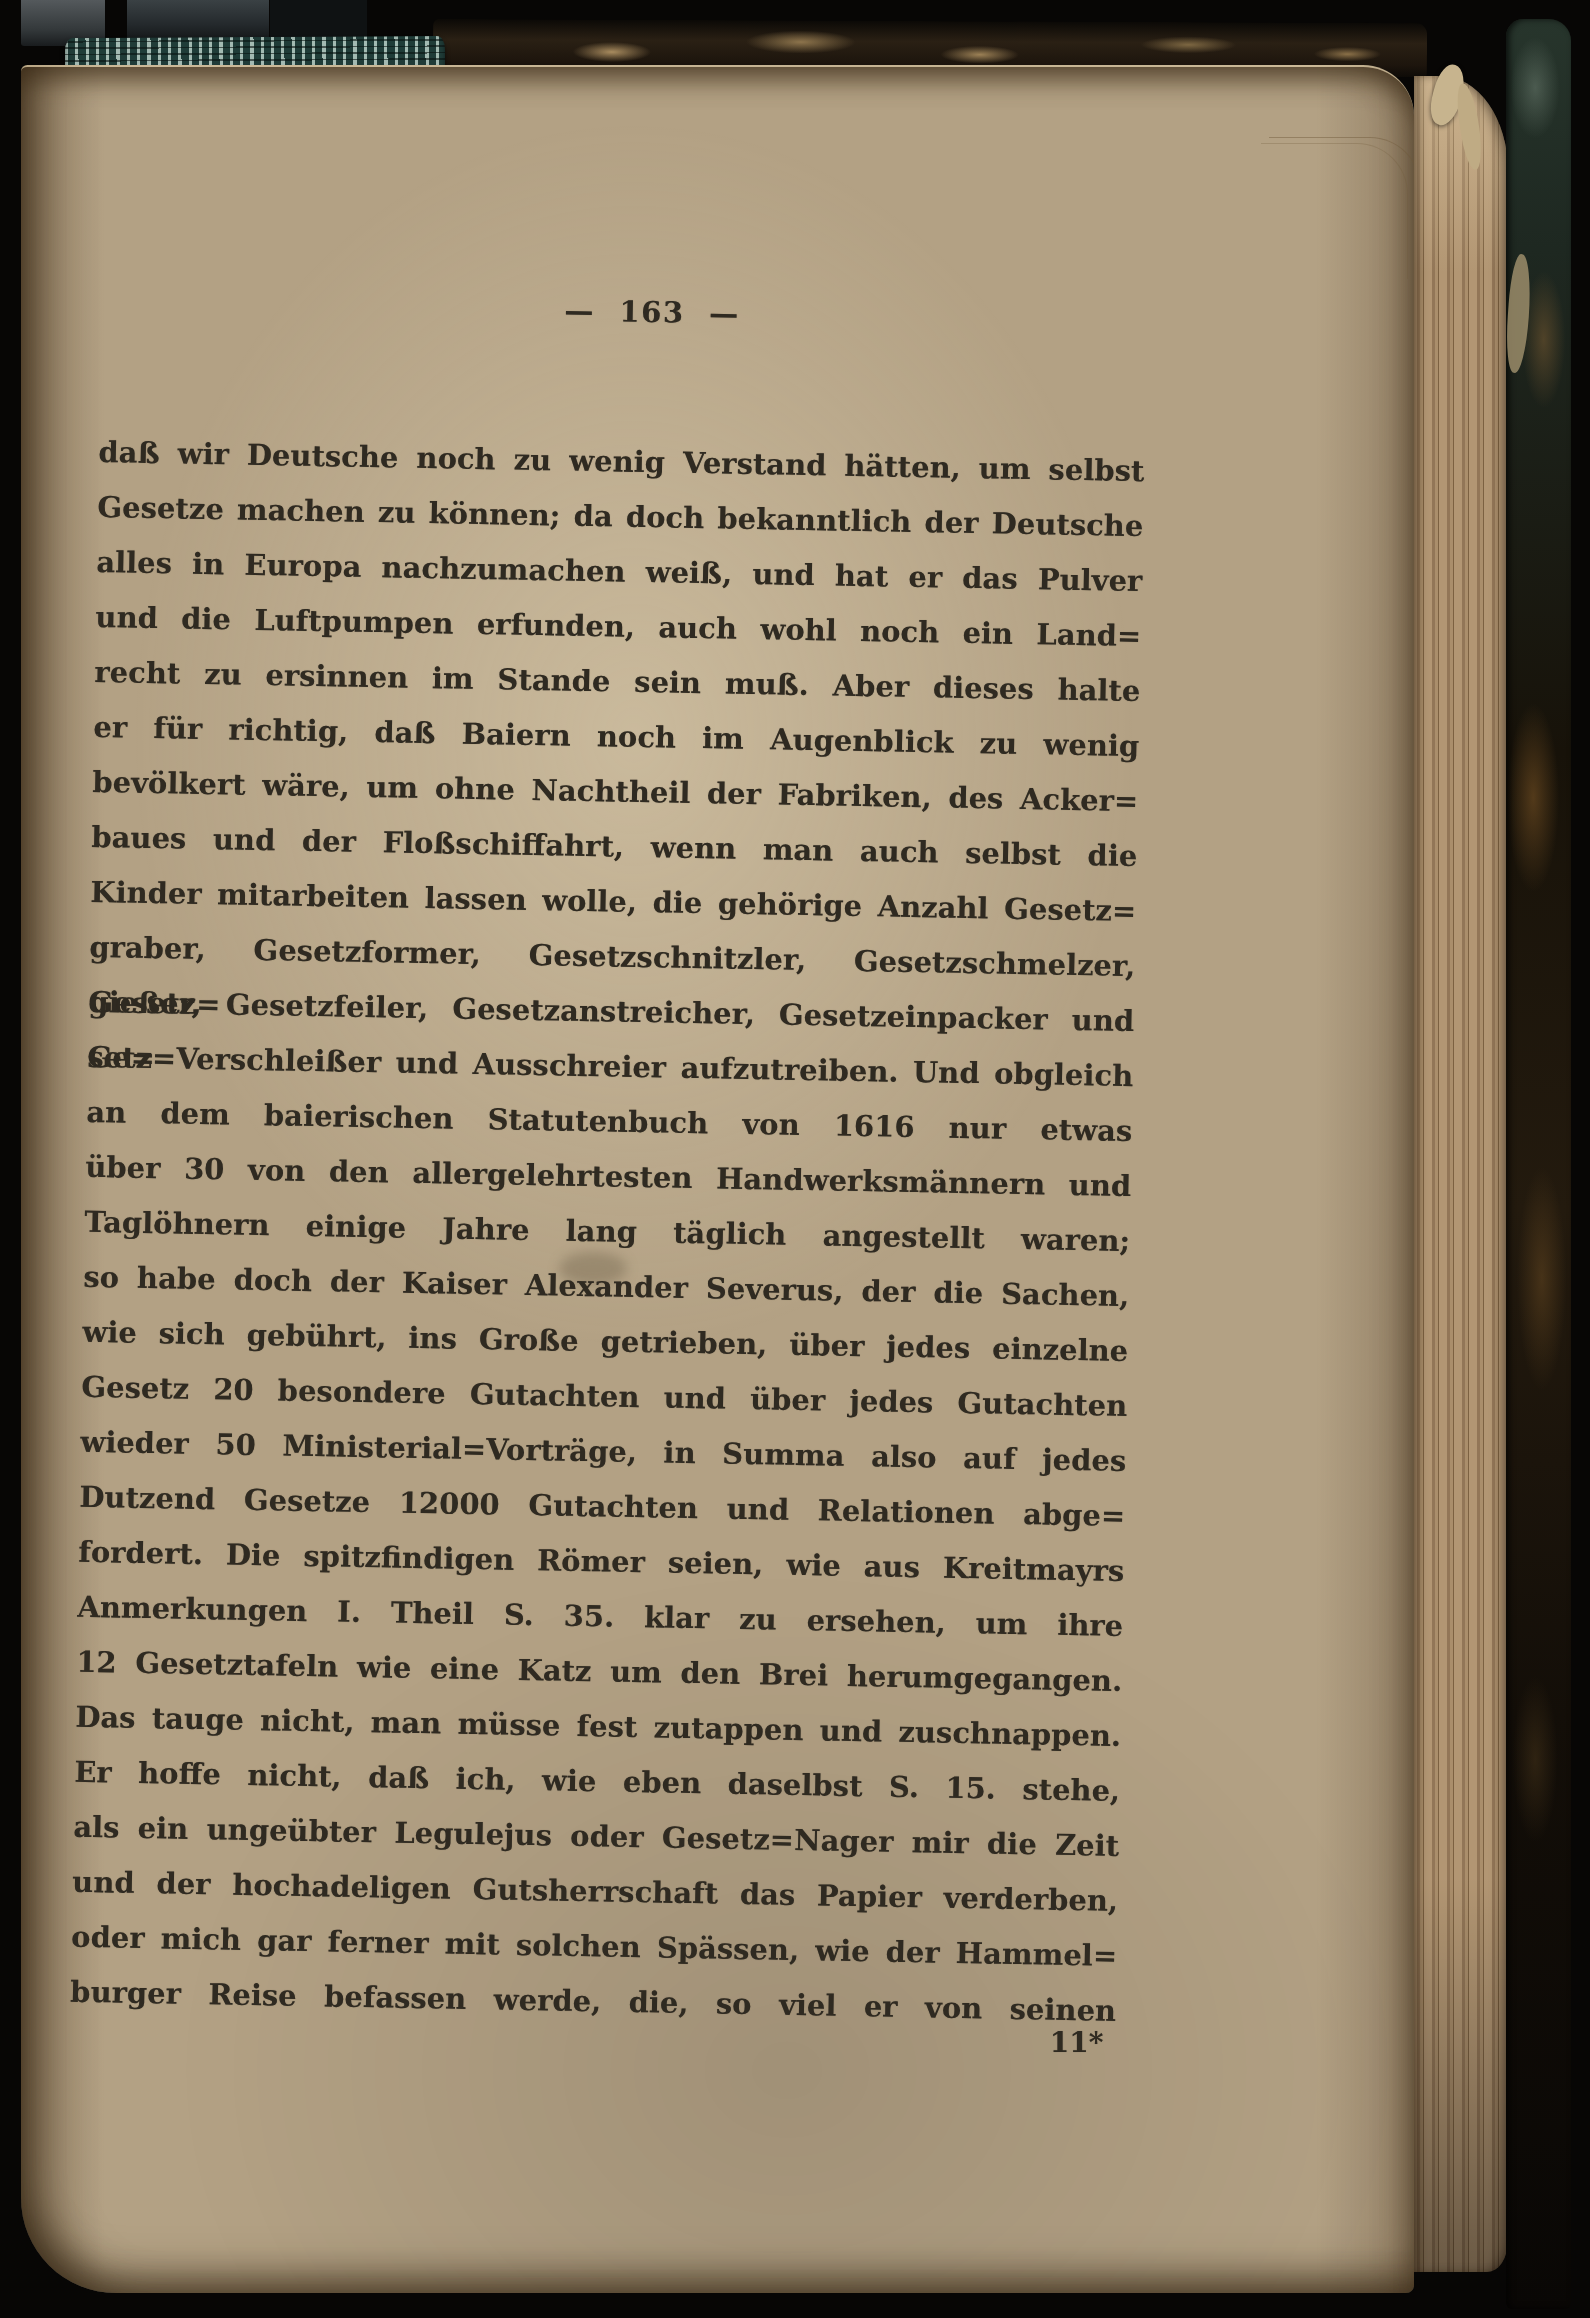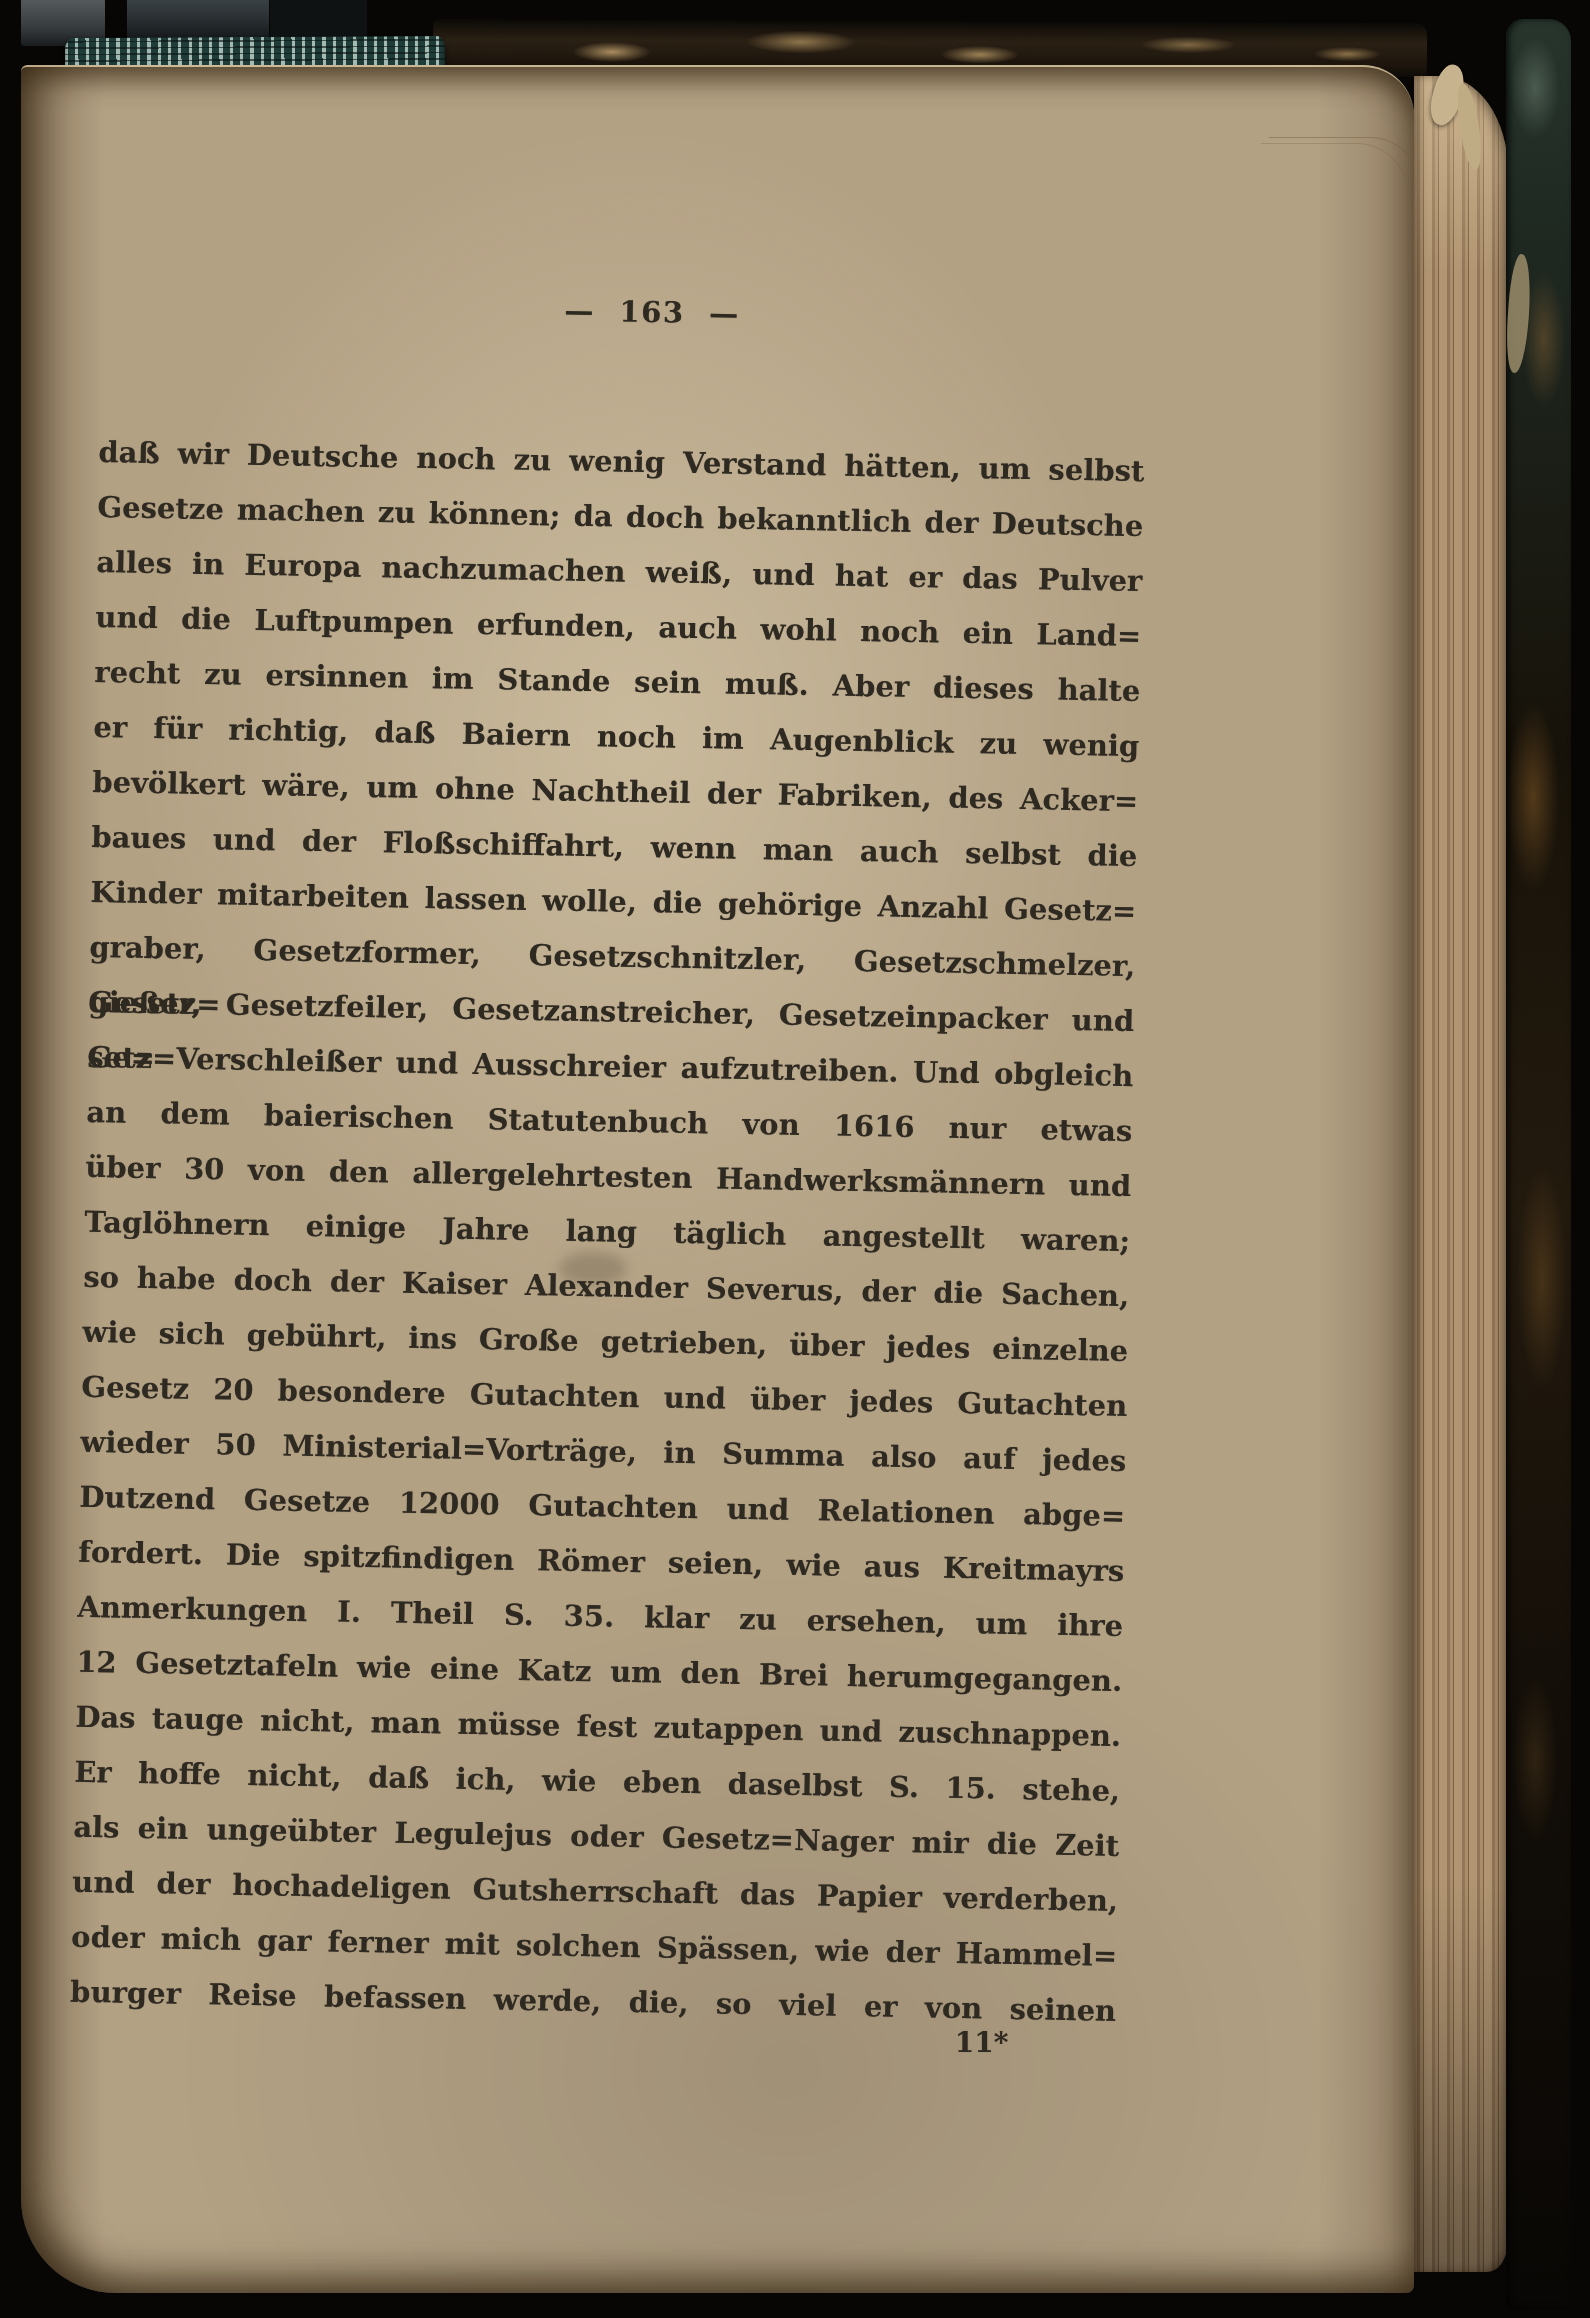--- a/index.html
+++ b/index.html
@@ -86,21 +86,21 @@
 
   
   .text-block{position:absolute;left:99px;top:425px;width:1046px;
     transform:rotate(1.05deg);transform-origin:0 0;color:#2f2a21;}
   .page-header{position:absolute;top:-140px;left:0;width:100%;padding-left:56px;box-sizing:border-box;
     text-align:center;font-size:29px;font-weight:bold;word-spacing:12.7px;letter-spacing:1.6px;
     text-shadow:0 0 0.8px rgba(47,42,33,.45);}
   .tline{height:55px;line-height:55px;font-size:29px;font-weight:bold;white-space:normal;
     text-align:justify;text-align-last:justify;-moz-text-align-last:justify;
     text-shadow:0 0 0.8px rgba(47,42,33,.40);}
-  .signature{position:absolute;left:922px;top:2026px;width:119px;text-align:center;
+  .signature{position:absolute;left:1017px;top:2026px;width:119px;text-align:center;
     font-size:28px;font-weight:bold;color:#2f2a21;text-shadow:0 0 0.8px rgba(47,42,33,.45);}
 </style>
 </head>
 <body>
 
 <div class="scene">
 
   <div class="board board1"></div>
   <div class="board board2"></div>
   <div class="board board3"></div>

